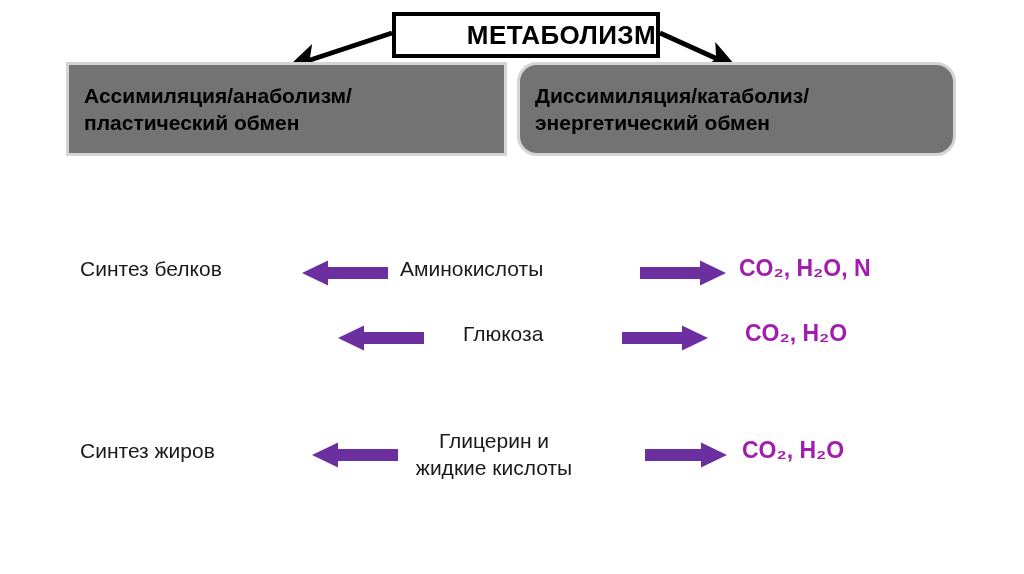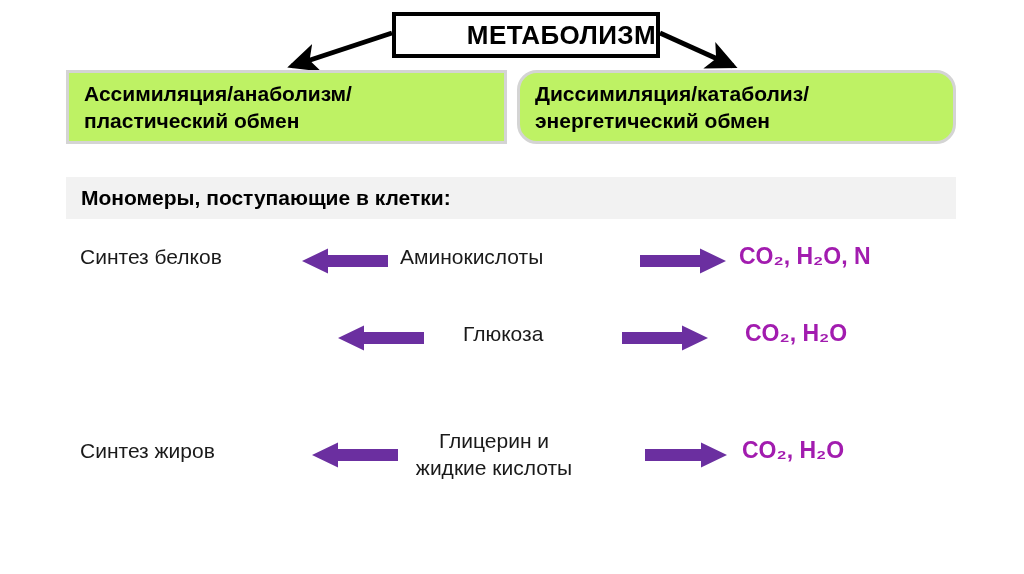--- a/index.html
+++ b/index.html
@@ -49,25 +49,25 @@
     top: 0;
     width: 1024px;
     height: 180px;
     z-index: 4;
     pointer-events: none;
   }
 
   
   .branch-box {
     position: absolute;
-    top: 70px;
-    height: 74px;
+    top: 62px;
+    height: 94px;
     box-sizing: border-box;
     border: 3px solid #d4d4d4;
-    background: #bef264;
+    background: #737373;
     z-index: 6;
     display: flex;
     flex-direction: column;
     justify-content: center;
     padding-left: 15px;
     padding-right: 8px;
   }
   .branch-box.left  { left: 66px;  width: 441px; }
   .branch-box.right { left: 517px; width: 439px; border-radius: 20px; }
   .branch-box .line {
@@ -153,25 +153,22 @@
   <div class="branch-box left">
     <span class="line">Ассимиляция/анаболизм/</span>
     <span class="line">пластический обмен</span>
   </div>
 
   <div class="branch-box right">
     <span class="line">Диссимиляция/катаболиз/</span>
     <span class="line">энергетический обмен</span>
   </div>
 
-  <div class="section-bar">
-    <span class="bar-text">Мономеры, поступающие в клетки:</span>
-  </div>
-
-  <div class="row" style="top:236px;">
+
+  <div class="row" style="top:248px;">
     <div class="cell" style="left:80px; top:8px;">
       <span class="lbl">Синтез белков</span>
       <span class="lbl"></span>
     </div>
 
     <div class="arrow" style="left:302px; top:12px; width:86px;">
       <svg width="86" height="26" viewBox="0 0 86 26">
         <path d="M86,7 L86,19 L26,19 L26,25.5 L0,13 L26,0.5 L26,7 Z" fill="#6B2FA0"></path>
       </svg>
     </div>

